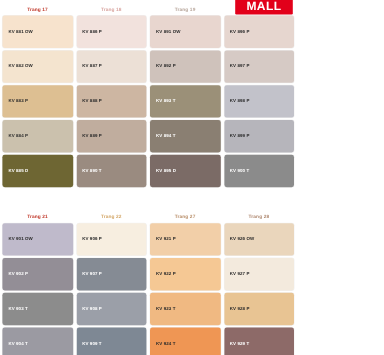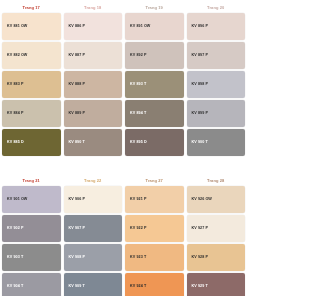--- a/index.html
+++ b/index.html
@@ -92,20 +92,23 @@
     line-height:1;
   }
   .chip.dark .chip-label { color:#ffffff; }
   .chip.light .chip-label { color:#2b2b2b; }
 </style>
 </head>
 <body>
 
 <div id="page">
 
+  <div class="logo">
+    <span class="logo-text">MALL</span>
+  </div>
 
   <div class="section" id="section-1">
       <div class="column">
         <div class="col-header" style="color: rgb(192, 57, 43);">Trang 17</div>
         <div class="chips">
           <div class="chip light" style="background: rgb(247, 227, 205);">
             <span class="chip-label">KV 881 OW</span>
           </div>
           <div class="chip light" style="background: rgb(244, 228, 207);">
             <span class="chip-label">KV 882 OW</span>

